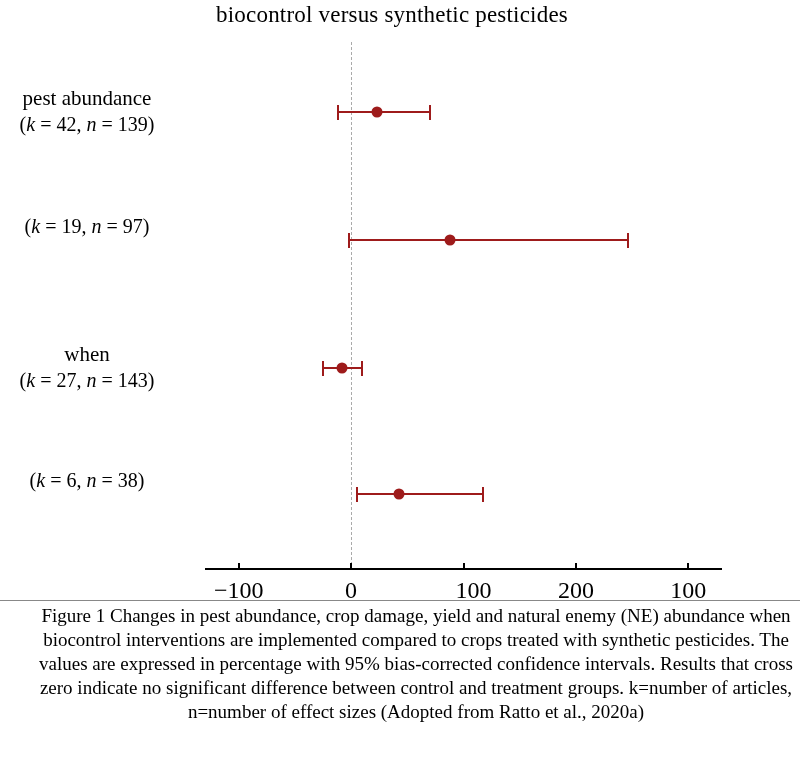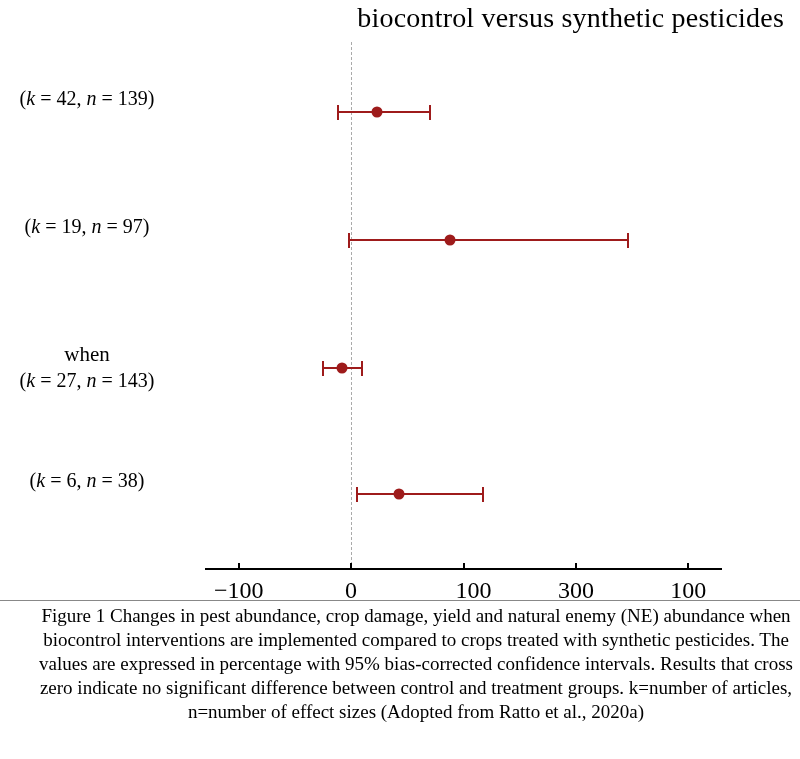--- a/index.html
+++ b/index.html
@@ -23,22 +23,22 @@
     width: 800px;
     height: 759px;
   }
 
   
   #chart-title {
     position: absolute;
     left: 0;
     top: 2px;
     width: 784px;
-    text-align: right;
-    font-size: 28px;
+    text-align: center;
+    font-size: 23px;
     letter-spacing: 0.2px;
   }
 
   
   #plot-area {
     position: absolute;
     left: 205px;
     top: 42px;
     width: 517px;
     height: 528px;
@@ -145,21 +145,21 @@
   <div id="plot-area">
     <div id="zero-line" style="left: 146.109px;"></div>
     <div id="x-axis"></div>
   <div class="tick" style="left: 33.7174px;"></div>
       <div class="tick-label" style="left: 33.7174px;">−100</div>
       <div class="tick" style="left: 146.109px;"></div>
       <div class="tick-label" style="left: 146.109px;">0</div>
       <div class="tick" style="left: 258.5px;"></div>
       <div class="tick-label" style="left: 258.5px; margin-left: 10px;">100</div>
       <div class="tick" style="left: 370.891px;"></div>
-      <div class="tick-label" style="left: 370.891px;">300</div>
+      <div class="tick-label" style="left: 370.891px;">200</div>
       <div class="tick" style="left: 483.283px;"></div>
       <div class="tick-label" style="left: 483.283px;">100</div>
       <div class="row-interval" style="left: 132.622px; width: 92.1609px; top: 70px; border-top-color: rgb(158, 27, 27);"></div>
       <div class="cap" style="left: 132.622px; top: 70px; border-left-color: rgb(158, 27, 27);"></div>
       <div class="cap" style="left: 224.783px; top: 70px; border-left-color: rgb(158, 27, 27);"></div>
       <div class="point" style="left: 171.959px; top: 70px; background: rgb(158, 27, 27);"></div>
       <div class="row-interval" style="left: 143.861px; width: 278.73px; top: 198px; border-top-color: rgb(158, 27, 27);"></div>
       <div class="cap" style="left: 143.861px; top: 198px; border-left-color: rgb(158, 27, 27);"></div>
       <div class="cap" style="left: 422.591px; top: 198px; border-left-color: rgb(158, 27, 27);"></div>
       <div class="point" style="left: 245.013px; top: 198px; background: rgb(158, 27, 27);"></div>
@@ -169,17 +169,17 @@
       <div class="point" style="left: 137.117px; top: 326px; background: rgb(158, 27, 27);"></div>
       <div class="row-interval" style="left: 151.728px; width: 125.878px; top: 452px; border-top-color: rgb(158, 27, 27);"></div>
       <div class="cap" style="left: 151.728px; top: 452px; border-left-color: rgb(158, 27, 27);"></div>
       <div class="cap" style="left: 277.607px; top: 452px; border-left-color: rgb(158, 27, 27);"></div>
       <div class="point" style="left: 194.437px; top: 452px; background: rgb(158, 27, 27);"></div>
     </div>
 
   <div id="caption-rule"></div>
   <div id="caption">Figure 1 Changes in pest abundance, crop damage, yield and natural enemy (NE) abundance when biocontrol interventions are implemented compared to crops treated with synthetic pesticides. The values are expressed in percentage with 95% bias-corrected confidence intervals. Results that cross zero indicate no significant difference between control and treatment groups. k=number of articles, n=number of effect sizes (Adopted from Ratto et al., 2020a)</div>
 
-<div class="row-label" style="top: 86px;"><span class="sub">(<span class="it">k</span> = 42, <span class="it">n</span> = 139)</span></div>
+<div class="row-label" style="top: 86px;"><span>pest abundance</span><span class="sub">(<span class="it">k</span> = 42, <span class="it">n</span> = 139)</span></div>
     <div class="row-label" style="top: 214px;"><span class="sub">(<span class="it">k</span> = 19, <span class="it">n</span> = 97)</span></div>
     <div class="row-label" style="top: 342px;"><span>when</span><span class="sub">(<span class="it">k</span> = 27, <span class="it">n</span> = 143)</span></div>
     <div class="row-label" style="top: 468px;"><span class="sub">(<span class="it">k</span> = 6, <span class="it">n</span> = 38)</span></div>
   </div>
 
 </body></html>

